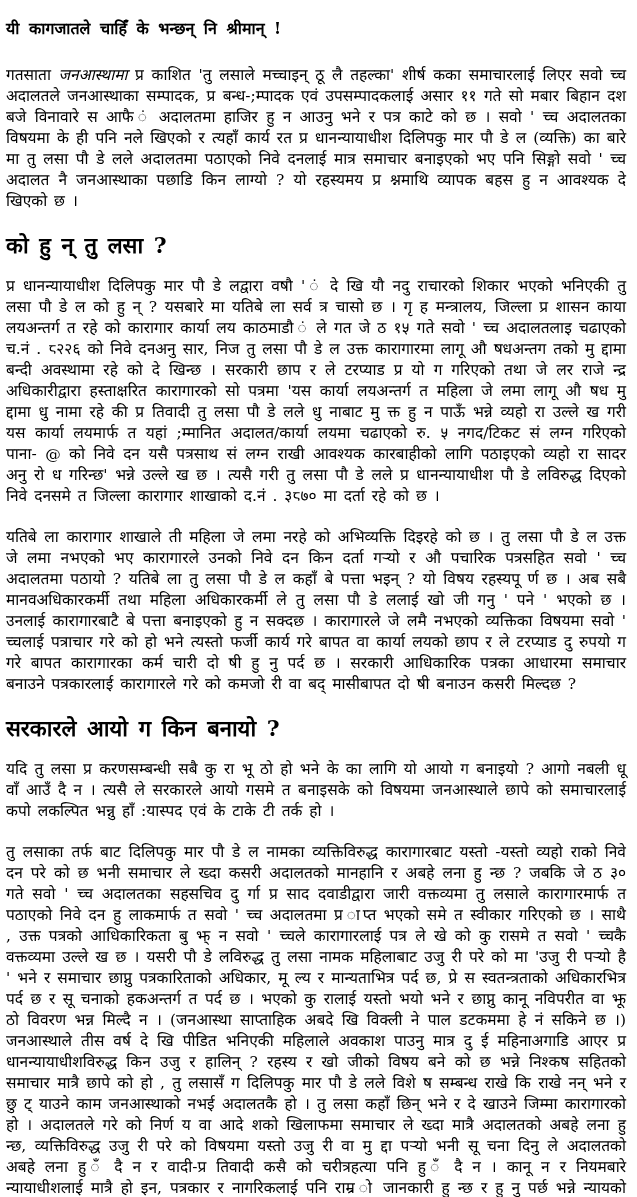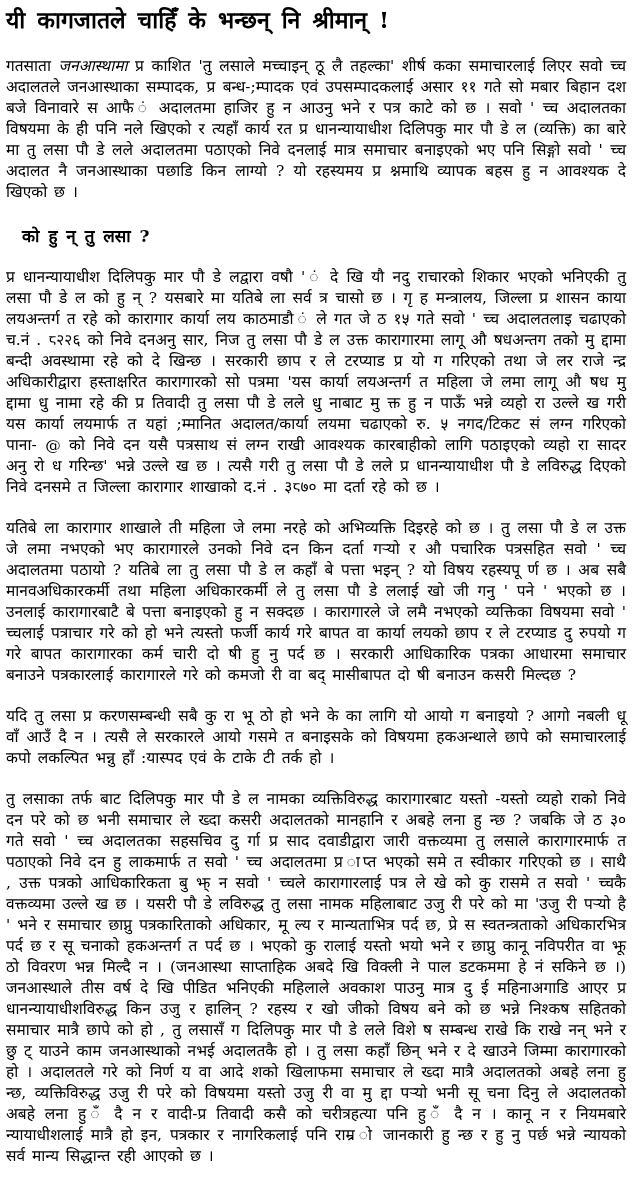--- a/index.html
+++ b/index.html
@@ -11,31 +11,31 @@
     width: 637px;
     min-height: 1197px;
     box-sizing: border-box;
     padding: 6px 7px 30px 6px;
     font-family: "DejaVu Serif", "Liberation Serif", serif;
     color: #000000;
     font-size: 15.5px;
     line-height: 21px;
   }
   .doc-title {
-    font-size: 23px;
+    font-size: 16px;
     line-height: 28px;
     font-weight: bold;
-    margin: 0 0 22px 0;
+    margin: 9px 0 22px 0;
     word-spacing: 4px;
   }
   .section-heading {
-    font-size: 17px;
+    font-size: 22px;
     line-height: 22px;
     font-weight: bold;
-    margin: 22px 0 20px 16px;
+    margin: 22px 0 20px 0;
     word-spacing: 3px;
   }
   p.body-para {
     margin: 0 4px 20px 0;
     text-align: justify;
     text-justify: inter-word;
     word-spacing: 2px;
   }
   .paper-name {
     font-style: italic;
@@ -51,20 +51,21 @@
   <p class="body-para">
     <span>गतसाता </span><span class="paper-name">जनआस्थामा</span><span> प्र काशित 'तु लसाले  मच्चाइन् ठू लै  तहल्का' शीर्ष कका  समाचारलाई  लिएर सवो  च्च अदालतले   जनआस्थाका  सम्पादक, प्र बन्ध-;म्पादक एवं  उपसम्पादकलाई   असार ११ गते   सो मबार बिहान दश बजे   विनावारे स आफै ं   अदालतमा हाजिर हु न आउनु  भने र पत्र काटे को  छ । सवो ' च्च अदालतका विषयमा के ही पनि नले खिएको  र त्यहाँ  कार्य रत प्र धानन्यायाधीश दिलिपकु मार पौ डे ल (व्यक्ति) का बारे मा  तु लसा  पौ डे लले   अदालतमा पठाएको   निवे दनलाई   मात्र समाचार बनाइएको   भए पनि सिङ्गो   सवो ' च्च अदालत नै   जनआस्थाका पछाडि किन लाग्यो   ?  यो   रहस्यमय प्र श्नमाथि व्यापक बहस हु न आवश्यक दे खिएको   छ ।</span>
   </p>
 
   <h2 class="section-heading">को   हु न्   तु लसा ?</h2>
 
   <p class="body-para">प्र धानन्यायाधीश दिलिपकु मार पौ डे लद्वारा वषौ ' ं  दे खि यौ नदु राचारको   शिकार भएको   भनिएकी तु लसा पौ डे ल को   हु न्   ?  यसबारे मा  यतिबे ला  सर्व त्र  चासो   छ । गृ ह  मन्त्रालय,  जिल्ला  प्र शासन  काया लयअन्तर्ग त  रहे को    कारागार  कार्या लय  काठमाडौ ं ले    गत  जे ठ १५  गते    सवो ' च्च  अदालतलाइ  चढाएको   च.नं . ८२२६ को   निवे दनअनु सार, निज तु लसा पौ डे ल उक्त कारागारमा लागू  औ षधअन्तग तको   मु द्दामा बन्दी अवस्थामा रहे को   दे खिन्छ । सरकारी छाप र ले टरप्याड प्र यो ग गरिएको   तथा जे लर  राजे न्द्र    अधिकारीद्वारा  हस्ताक्षरित  कारागारको    सो    पत्रमा  'यस  कार्या लयअन्तर्ग त  महिला  जे लमा लागू  औ षध  मु द्दामा  धु नामा  रहे की  प्र तिवादी  तु लसा  पौ डे लले    धु नाबाट  मु क्त  हु न  पाऊँ   भन्ने व्यहो रा  उल्ले ख  गरी  यस  कार्या लयमार्फ त  यहां   ;म्मानित  अदालत/कार्या लयमा  चढाएको    रु.  ५ नगद/टिकट सं लग्न गरिएको   पाना- @ को   निवे दन यसै   पत्रसाथ सं लग्न राखी आवश्यक कारबाहीको   लागि पठाइएको    व्यहो रा  सादर  अनु रो ध  गरिन्छ'  भन्ने    उल्ले ख  छ  ।  त्यसै  गरी  तु लसा  पौ डे लले प्र धानन्यायाधीश पौ डे लविरुद्ध दिएको   निवे दनसमे त जिल्ला कारागार शाखाको   द.नं . ३८७० मा दर्ता  रहे को   छ ।</p>
 
   <p class="body-para">यतिबे ला  कारागार शाखाले   ती महिला जे लमा नरहे को   अभिव्यक्ति दिइरहे को   छ । तु लसा पौ डे ल उक्त जे लमा  नभएको   भए कारागारले   उनको   निवे दन किन दर्ता   गऱ्यो   र  औ पचारिक पत्रसहित सवो ' च्च अदालतमा पठायो   ? यतिबे ला तु लसा पौ डे ल कहाँ  बे पत्ता भइन्  ? यो   विषय रहस्यपू र्ण  छ । अब सबै मानवअधिकारकर्मी   तथा महिला अधिकारकर्मी ले   तु लसा पौ डे ललाई   खो जी गनु ' पने '  भएको   छ । उनलाई    कारागारबाटै     बे पत्ता  बनाइएको    हु न  सक्दछ  ।  कारागारले    जे लमै    नभएको    व्यक्तिका विषयमा सवो ' च्चलाई   पत्राचार गरे को   हो   भने   त्यस्तो   फर्जी  कार्य   गरे बापत वा कार्या लयको   छाप र ले टरप्याड  दु रुपयो ग  गरे बापत  कारागारका  कर्म चारी  दो षी  हु नु पर्द छ  ।  सरकारी  आधिकारिक  पत्रका आधारमा  समाचार  बनाउने   पत्रकारलाई   कारागारले   गरे को   कमजो री  वा  बद्  मासीबापत  दो षी  बनाउन कसरी मिल्दछ ?</p>
 
+  <h2 class="section-heading">सरकारले   आयो ग किन बनायो   ?</h2>
 
 
-  <p class="body-para">यदि तु लसा प्र करणसम्बन्धी सबै   कु रा भू ठो   हो   भने   के   का लागि यो   आयो ग बनाइयो   ? आगो नबली धू वाँ   आउँ दै न । त्यसै ले   सरकारले   आयो गसमे त बनाइसके को   विषयमा हकअन्थाले   छापे को   समाचारलाई   कपो लकल्पित भन्नु   हाँ :यास्पद एवं   के टाके टी तर्क   हो   ।</p>
+  <p class="body-para">यदि तु लसा प्र करणसम्बन्धी सबै   कु रा भू ठो   हो   भने   के   का लागि यो   आयो ग बनाइयो   ? आगो नबली धू वाँ   आउँ दै न । त्यसै ले   सरकारले   आयो गसमे त बनाइसके को   विषयमा जनआस्थाले   छापे को   समाचारलाई   कपो लकल्पित भन्नु   हाँ :यास्पद एवं   के टाके टी तर्क   हो   ।</p>
 
 
   <p class="body-para">तु लसाका तर्फ बाट दिलिपकु मार पौ डे ल नामका व्यक्तिविरुद्ध कारागारबाट यस्तो -यस्तो   व्यहो राको   निवे दन परे को   छ भनी समाचार ले ख्दा कसरी अदालतको   मानहानि र अबहे लना हु न्छ ? जबकि जे ठ ३० गते   सवो ' च्च अदालतका सहसचिव दु र्गा प्र साद दवाडीद्वारा जारी वक्तव्यमा तु लसाले   कारागारमार्फ त पठाएको   निवे दन हु लाकमार्फ त सवो ' च्च अदालतमा प्र ाप्त भएको   समे त स्वीकार गरिएको   छ । साथै , उक्त पत्रको   आधिकारिकता बु झ् न सवो ' च्चले   कारागारलाई   पत्र ले खे को   कु रासमे त सवो ' च्चकै वक्तव्यमा उल्ले ख छ । यसरी पौ डे लविरुद्ध तु लसा नामक महिलाबाट उजु री परे को  मा 'उजु री पऱ्यो   है  ' भने र समाचार छाप्नु   पत्रकारिताको   अधिकार, मू ल्य र मान्यताभित्र पर्द छ, प्रे   स स्वतन्त्रताको   अधिकारभित्र पर्द छ र सू चनाको   हकअन्तर्ग त पर्द छ । भएको   कु रालाई   यस्तो   भयो   भने र छाप्नु   कानू  नविपरीत वा झू ठो   विवरण भन्न मिल्दै न । (जनआस्था साप्ताहिक अबदे  खि विक्ली ने  पाल डटकममा हे  नं   सकिने  छ ।) जनआस्थाले   तीस वर्ष दे  खि पीडित भनिएकी महिलाले   अवकाश पाउनु   मात्र दु ई   महिनाअगाडि आएर प्र धानन्यायाधीशविरुद्ध किन उजु र हालिन्   ? रहस्य र खो जीको   विषय बने को   छ भन्ने   निश्कष  सहितको   समाचार मात्रै   छापे को   हो ,  तु लसासँ ग दिलिपकु मार पौ डे लले   विशे ष सम्बन्ध राखे कि राखे  नन्  भने र छु ट् याउने   काम जनआस्थाको   नभई   अदालतकै   हो  । तु लसा कहाँ   छिन्   भने र दे खाउने   जिम्मा कारागारको   हो   । अदालतले   गरे को   निर्ण य वा आदे शको   खिलाफमा समाचार ले ख्दा मात्रै   अदालतको   अबहे लना हु न्छ, व्यक्तिविरुद्ध उजु री परे को   विषयमा यस्तो   उजु री वा मु द्दा पऱ्यो भनी सू चना दिनु ले   अदालतको   अबहे लना हु ँ  दै  न र वादी-प्र तिवादी कसै  को   चरीत्रहत्या पनि हु ँ  दै  न । कानू  न र नियमबारे   न्यायाधीशलाई   मात्रै   हो इन, पत्रकार र नागरिकलाई   पनि राम्र ो   जानकारी हु न्छ र हु  नु  पर्छ  भन्ने   न्यायको   सर्व  मान्य सिद्धान्त रही आएको   छ ।</p>
 
 </article>
 
 </body></html>

